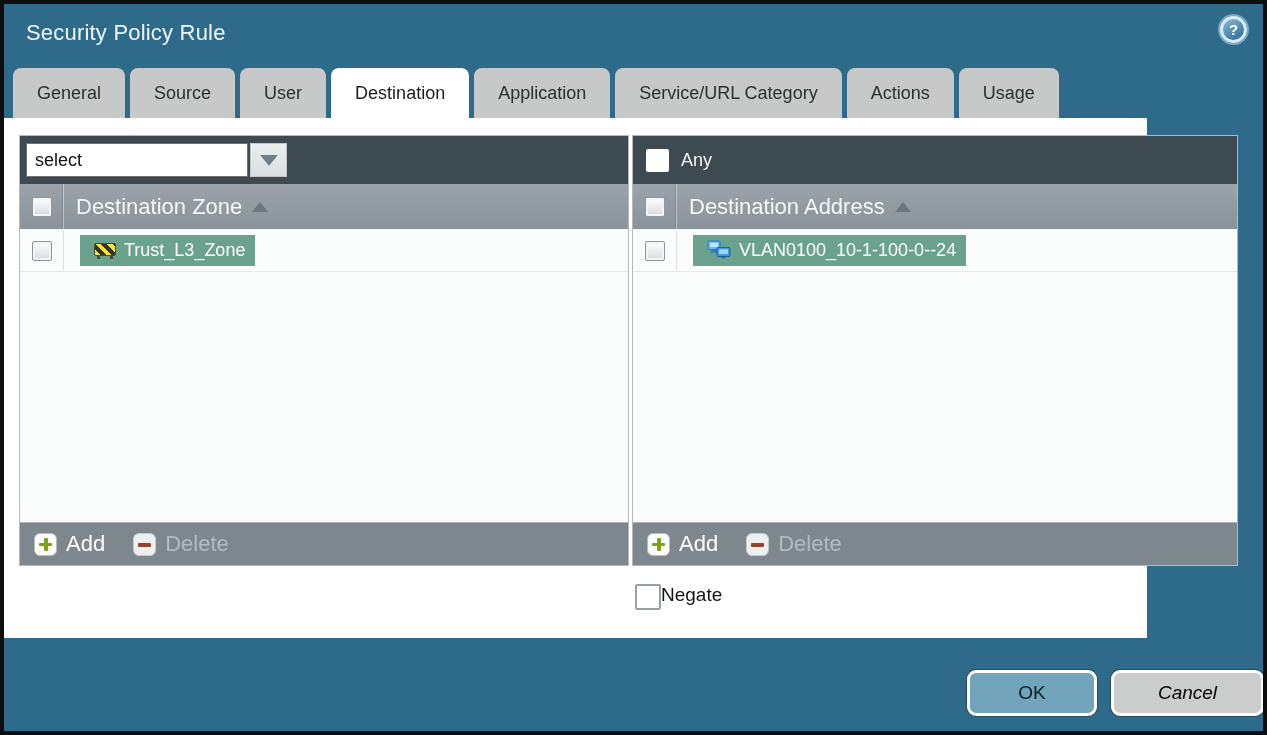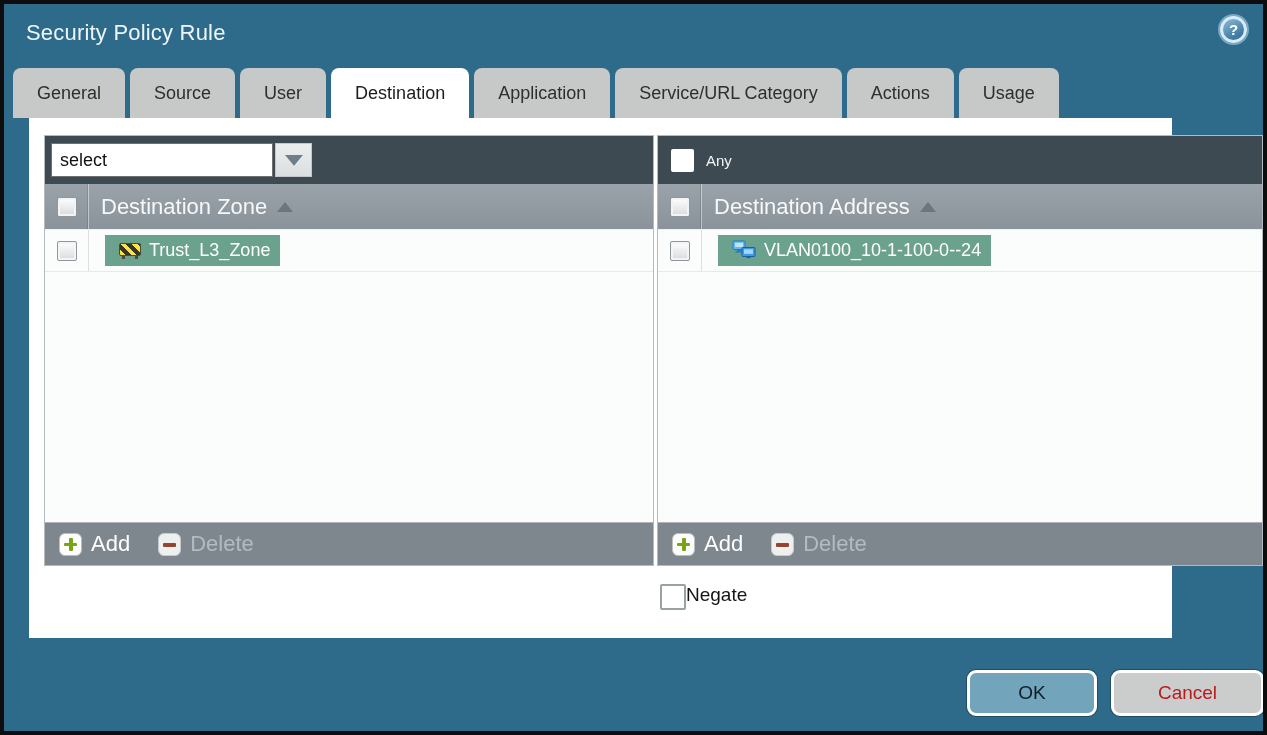--- a/index.html
+++ b/index.html
@@ -25,21 +25,21 @@
   .tabs { position:absolute; left:9px; top:64px; height:50px; display:flex; gap:5px; }
   .tab {
     height:50px; background:#c7c8c8; color:#2e2e2e; font-size:18px;
     border-radius:8px 8px 0 0; display:flex; align-items:center; justify-content:center;
     padding:0 24px; cursor:pointer; white-space:nowrap;
   }
   .tab.active { background:#ffffff; color:#1d1d1d; }
 
   
   .content {
-    position:absolute; left:25px; top:114px; width:1143px; height:520px;
+    position:absolute; left:0; top:114px; width:1143px; height:520px;
     background:#ffffff;
   }
 
   .panel {
     position:absolute; top:17px; height:431px;
     border:1px solid #b3b9bd; display:flex; flex-direction:column; background:#fbfcfc;
   }
   .panel-left  { left:15px;  width:610px; }
   .panel-right { left:628px; width:606px; }
 
@@ -52,21 +52,21 @@
     font-family:"Liberation Sans", sans-serif; font-size:18px; color:#111; padding:0 8px; outline:none;
   }
   .dropdown-btn {
     width:37px; height:34px; margin-left:2px; background:linear-gradient(#eceeee,#dcdfdf);
     border:1px solid #c3c7c9; display:flex; align-items:center; justify-content:center; cursor:pointer;
   }
   .caret-down { width:0; height:0; border-left:9px solid transparent; border-right:9px solid transparent; border-top:11px solid #6f7f8a; filter:drop-shadow(0 1px 0 rgba(255,255,255,.6)); }
 
   .cb { cursor:pointer; }
   .cb-any { width:23px; height:23px; background:#fff; border-radius:2px; margin:0 12px 0 7px; }
-  .any-label { color:#f2f5f6; font-size:15px; }
+  .any-label { color:#f2f5f6; font-size:18px; }
 
   .panel-colheader {
     height:46px; background:linear-gradient(#9aa3a9,#8a939a); display:flex; align-items:center;
     border-bottom:1px solid #f0f1f2; flex:0 0 auto;
   }
   .cb-cell {
     width:44px; align-self:stretch; display:flex; align-items:center; justify-content:center;
     border-right:1px solid rgba(255,255,255,.45); box-shadow:inset -1px 0 0 rgba(0,0,0,.12);
     flex:0 0 auto;
   }
@@ -113,21 +113,21 @@
   .cb-negate { width:26px; height:26px; background:#fff; border:2px solid #9aa1a5; border-radius:2px; }
   .negate-label { color:#141414; font-size:19px; }
 
   
   .btn {
     position:absolute; top:666px; height:46px; border-radius:9px; border:3px solid #ffffff;
     font-family:"Liberation Sans", sans-serif; font-size:19px; color:#0e1e29; cursor:pointer;
     box-shadow:0 0 0 1px rgba(20,40,55,.45); display:flex; align-items:center; justify-content:center;
   }
   .btn-ok { left:963px; width:130px; background:#72a5bb; }
-  .btn-cancel { left:1107px; width:153px; background:#cbcccc; color:#b91c1c; }
+  .btn-cancel { left:1107px; width:153px; background:#cbcccc; color:#000000;font-style:italic; }
 
   
   .net-icon { width:24px; height:19px; margin-top:-1px; flex:0 0 auto; }
 </style>
 </head>
 <body>
 
 <div class="screen">
 
   <div class="titlebar">

